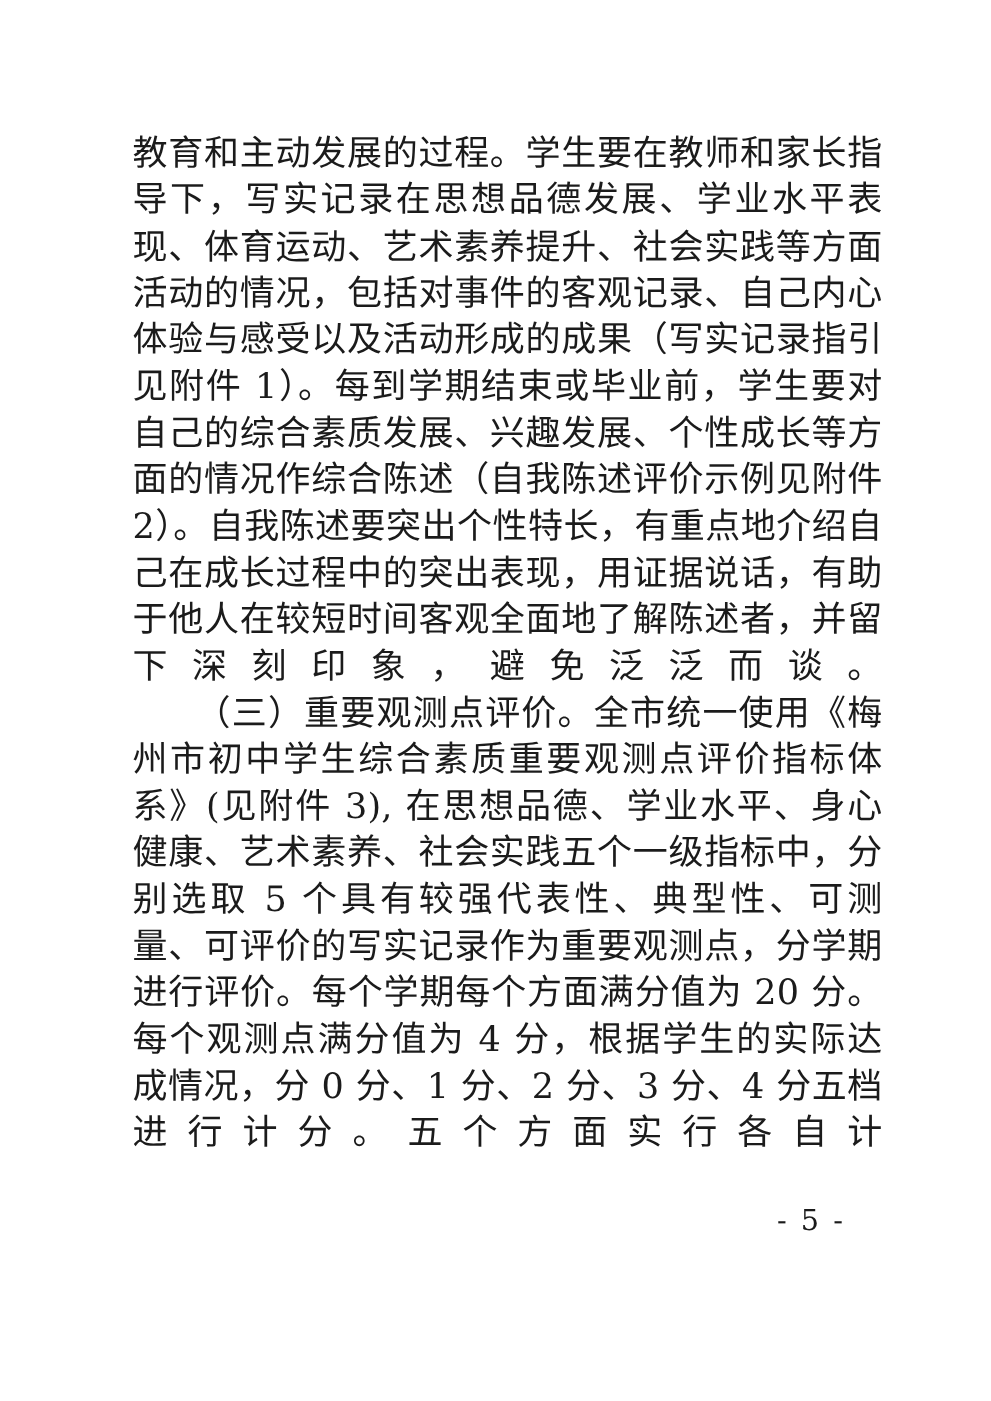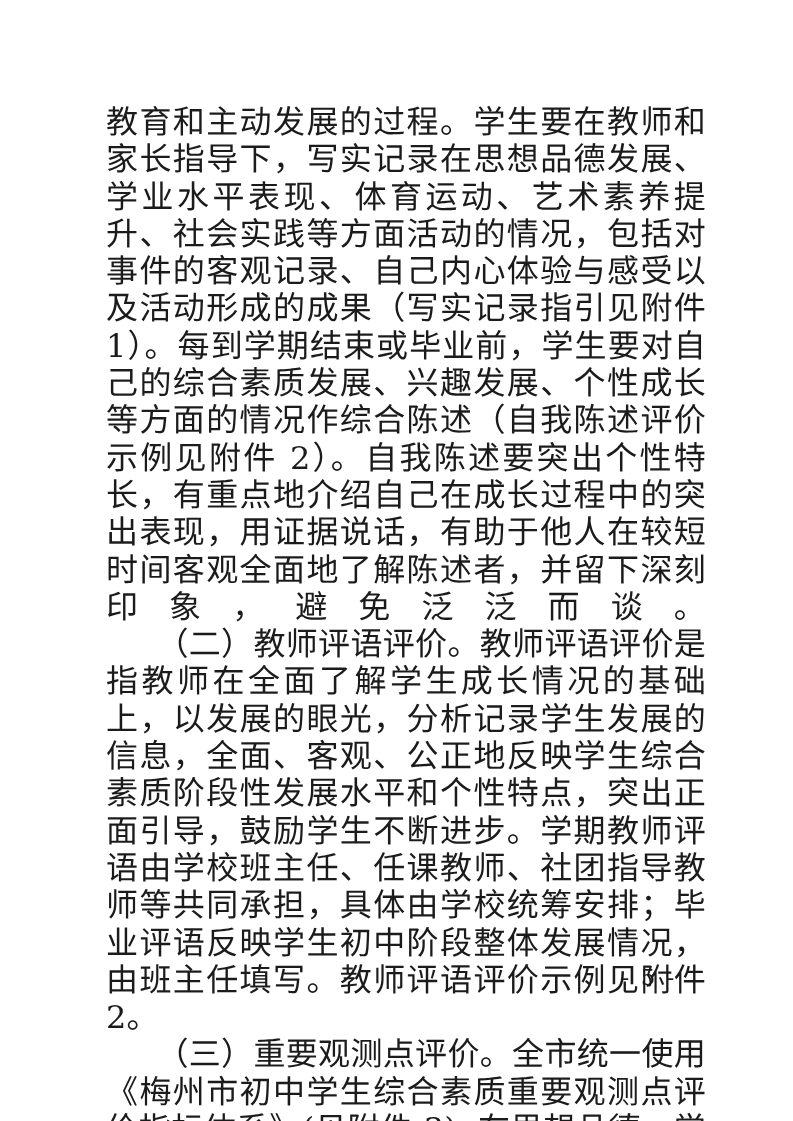--- a/index.html
+++ b/index.html
@@ -29,21 +29,21 @@
   
   .doc-body {
     position: absolute;
     left: 106px;
     top: 104px;
     width: 600px;
   }
 
   .para {
     margin: 0;
-    font-size: 32px;
+    font-size: 28px;
     line-height: 37.3px;
     letter-spacing: 0.2px;
     text-align: justify;
     text-justify: inter-ideograph;
     text-align-last: left;
     color: #1b1b1b;
   }
 
   .para.indent {
     text-indent: 50.4px;
@@ -75,21 +75,20 @@
 </style>
 </head>
 <body>
 
 <div class="page">
 
   <div class="doc-body">
 
     <p class="para full-last">教育和主动发展的过程。学生要在教师和家长指导下，写实记录在思想品德发展、学业水平表现、体育运动、艺术素养提升、社会实践等方面活动的情况，包括对事件的客观记录、自己内心体验与感受以及活动形成的成果（写实记录指引见附件 1）。每到学期结束或毕业前，学生要对自己的综合素质发展、兴趣发展、个性成长等方面的情况作综合陈述（自我陈述评价示例见附件 2）。自我陈述要突出个性特长，有重点地介绍自己在成长过程中的突出表现，用证据说话，有助于他人在较短时间客观全面地了解陈述者，并留下深刻印象，避免泛泛而谈。</p>
 
-    <p class="para indent">（二）教师评语评价。教师评语评价是指教师在全面了解学生成长情况的基础上，以发展的眼光，分析记录学生发展的信息，全面、客观、公正地反映学生综合素质阶段性发展水平和个性特点，突出正面引导，鼓励学生不断进步。学期教师评语由学校班主任、任课教师、社团指导教师等共同承担，具体由学校统筹安排；毕业评语反映学生初中阶段整体发展情况，由班主任填写。教师评语评价示例见附件2。</p>
 
     <p class="para indent full-last">（三）重要观测点评价。全市统一使用《梅州市初中学生综合素质重要观测点评价指标体系》(见附件 3), 在思想品德、学业水平、身心健康、艺术素养、社会实践五个一级指标中，分别选取 5 个具有较强代表性、典型性、可测量、可评价的写实记录作为重要观测点，分学期进行评价。每个学期每个方面满分值为 20 分。每个观测点满分值为 4 分，根据学生的实际达成情况，分 0 分、1 分、2 分、3 分、4 分五档进行计分。五个方面实行各自计</p>
 
   </div>
 
   <div class="page-footer">
     <span class="page-number">- 5 -</span>
   </div>
 
 </div>

